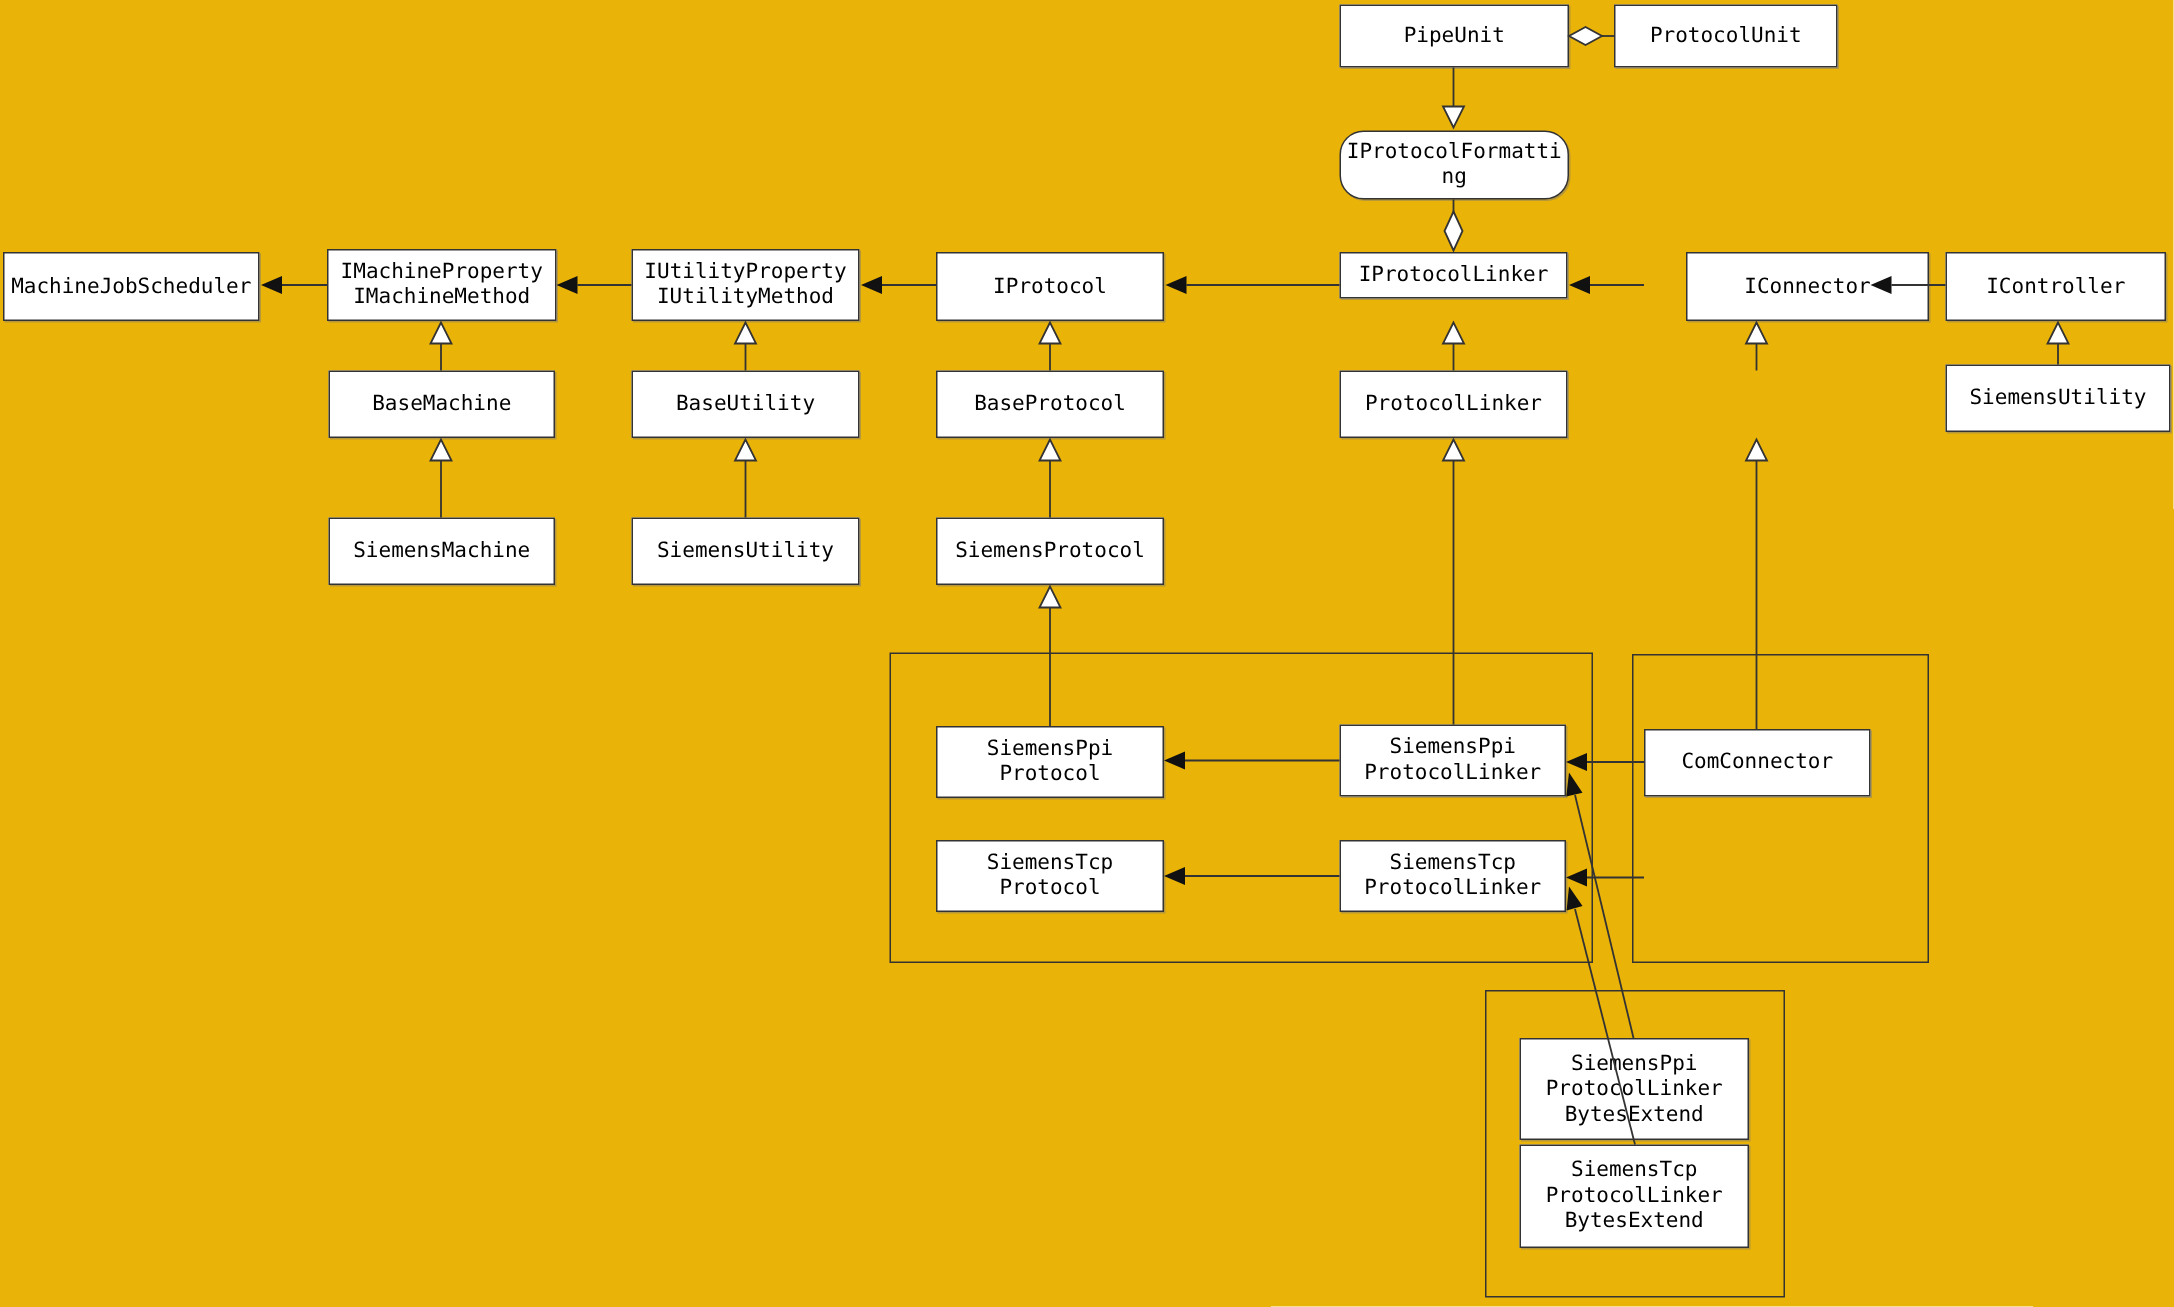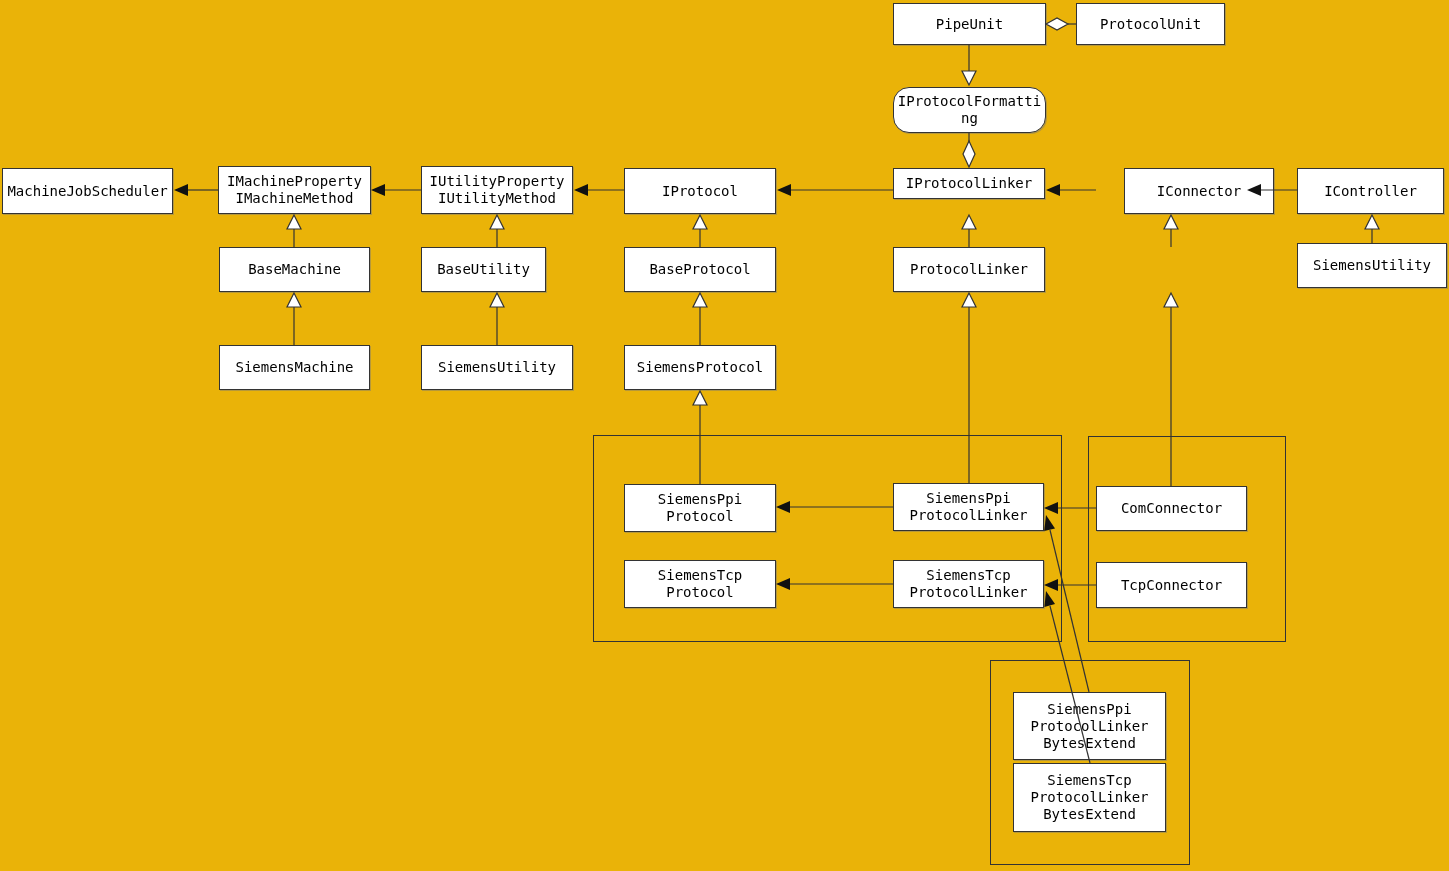--- a/index.html
+++ b/index.html
@@ -55,44 +55,43 @@
   <div class="node" style="left:1076px;top:3px;width:149px;height:42px">ProtocolUnit</div>
   <div class="node wrap" style="left:893px;top:87px;width:153px;height:46px">IProtocolFormatting</div>
 
   <div class="node" style="left:2px;top:168px;width:171px;height:46px">MachineJobScheduler</div>
   <div class="node" style="left:218px;top:166px;width:153px;height:48px">IMachineProperty
 IMachineMethod</div>
   <div class="node" style="left:421px;top:166px;width:152px;height:48px">IUtilityProperty
 IUtilityMethod</div>
   <div class="node" style="left:624px;top:168px;width:152px;height:46px">IProtocol</div>
   <div class="node" style="left:893px;top:168px;width:152px;height:31px">IProtocolLinker</div>
-  <div class="node" style="left:1124px;top:168px;width:150px;height:46px">IConnector</div>
+  <div class="node" style="left:1124px;top:168px;width:162px;height:46px">IConnector</div>
   <div class="node" style="left:1297px;top:168px;width:147px;height:46px">IController</div>
 
   <div class="node" style="left:219px;top:247px;width:151px;height:45px">BaseMachine</div>
-  <div class="node" style="left:421px;top:247px;width:125px;height:45px">BaseUtility</div>
+  <div class="node" style="left:421px;top:247px;width:152px;height:45px">BaseUtility</div>
   <div class="node" style="left:624px;top:247px;width:152px;height:45px">BaseProtocol</div>
   <div class="node" style="left:893px;top:247px;width:152px;height:45px">ProtocolLinker</div>
   <div class="node" style="left:1297px;top:243px;width:150px;height:45px">SiemensUtility</div>
 
   <div class="node" style="left:219px;top:345px;width:151px;height:45px">SiemensMachine</div>
   <div class="node" style="left:421px;top:345px;width:152px;height:45px">SiemensUtility</div>
   <div class="node" style="left:624px;top:345px;width:152px;height:45px">SiemensProtocol</div>
 
   <div class="node" style="left:624px;top:484px;width:152px;height:48px">SiemensPpi
 Protocol</div>
   <div class="node" style="left:624px;top:560px;width:152px;height:48px">SiemensTcp
 Protocol</div>
   <div class="node" style="left:893px;top:483px;width:151px;height:48px">SiemensPpi
 ProtocolLinker</div>
   <div class="node" style="left:893px;top:560px;width:151px;height:48px">SiemensTcp
 ProtocolLinker</div>
 
   <div class="node" style="left:1096px;top:486px;width:151px;height:45px">ComConnector</div>
-  <div class="node" style="left:1096px;top:562px;width:151px;height:46px">TcpConnector</div>
 
   <div class="node" style="left:1013px;top:692px;width:153px;height:68px">SiemensPpi
 ProtocolLinker
 BytesExtend</div>
   <div class="node" style="left:1013px;top:763px;width:153px;height:69px">SiemensTcp
 ProtocolLinker
 BytesExtend</div>
 
   <svg class="edges" width="1449" height="871" viewBox="0 0 1449 871">
 

